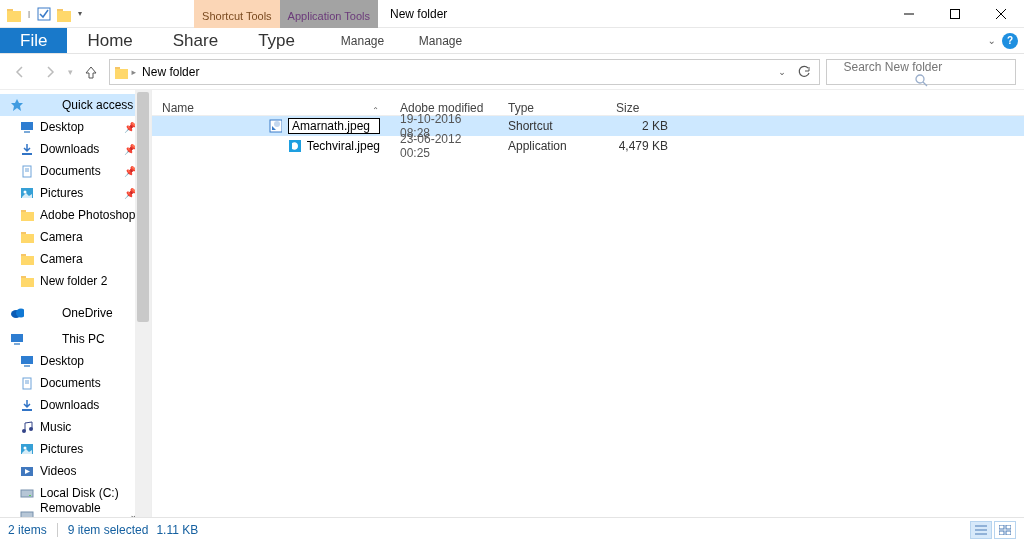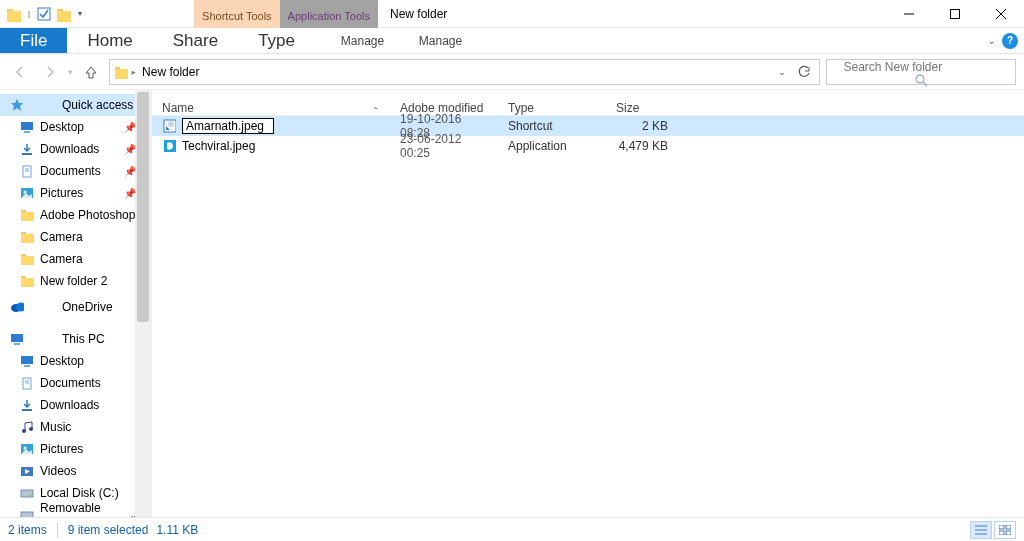--- a/index.html
+++ b/index.html
@@ -56,21 +56,21 @@
   .cols { display:flex; height:26px; align-items:center; border-bottom:1px solid #eee; color:#444; font-size:12px; }
   .col { padding:0 10px; display:flex; align-items:flex-end; height:100%; border-right:1px solid transparent; }
   .col-name { width:238px;}
   .col-date { width:108px;}
   .col-type { width:108px;}
   .col-size { width:72px; justify-content:flex-start;}
   .sort-ind { font-size:8px; margin-left:auto; color:#555;}
   .rows { flex:1; }
   .row { display:flex; height:20px; align-items:center; font-size:12px; }
   .row.selected { background:#cde8ff; }
-  .row .c { padding:0 10px; }
+  .row .c { padding:0 10px;justify-content:flex-end; }
   .c-name { width:238px; display:flex; align-items:center; gap:6px;}
   .c-date { width:108px; color:#555;}
   .c-type { width:108px; color:#333;}
   .c-size { width:72px; text-align:right; color:#333;}
   .rename-box { border:1px solid #000; background:#fff; padding:0 3px; height:16px; display:inline-flex; align-items:center; min-width:92px;}
 
   
   .status { height:24px; border-top:1px solid #e4e4e4; display:flex; align-items:center; padding:0 8px; font-size:12px; color:#1560a0;}
   .status .sep { width:1px; height:14px; background:#ccc; margin:0 10px;}
   .status-right { margin-left:auto; display:flex; gap:2px;}
@@ -302,32 +302,32 @@
               <span class="ico">
                 <svg width="16" height="14">
                   <rect x="1" y="2" width="5" height="3" fill="#f6c667"></rect>
                   <rect x="1" y="4" width="14" height="9" fill="#ffd86b"></rect>
                 </svg>
               </span>
               <span>New folder 2</span>
             </div>
           </div>
       </div>
-      <div class="side-group" style="text-align:center;">
+      <div class="side-group" style="margin-top:6px;text-align:center;">
         <div class="side-item head">
           <span class="ico">
             <svg width="16" height="12">
                 <ellipse cx="6" cy="7" rx="5" ry="4" fill="#0a5bb5"></ellipse>
                 <ellipse cx="11" cy="6" rx="5" ry="4.5" fill="#1078d4"></ellipse>
               </svg>
           </span>
           <span>OneDrive</span>
         </div>
       </div>
-      <div class="side-group" style="margin-top:6px;">
+      <div class="side-group" style="">
         <div class="side-item head">
           <span class="ico">
             <svg width="14" height="14">
                 <rect x="1" y="2" width="12" height="8" fill="#2e7dd1"></rect>
                 <rect x="4" y="11" width="6" height="2" fill="#7aa9d8"></rect>
               </svg>
           </span>
           <span>This PC</span>
         </div>
         <div id="pc-items">

